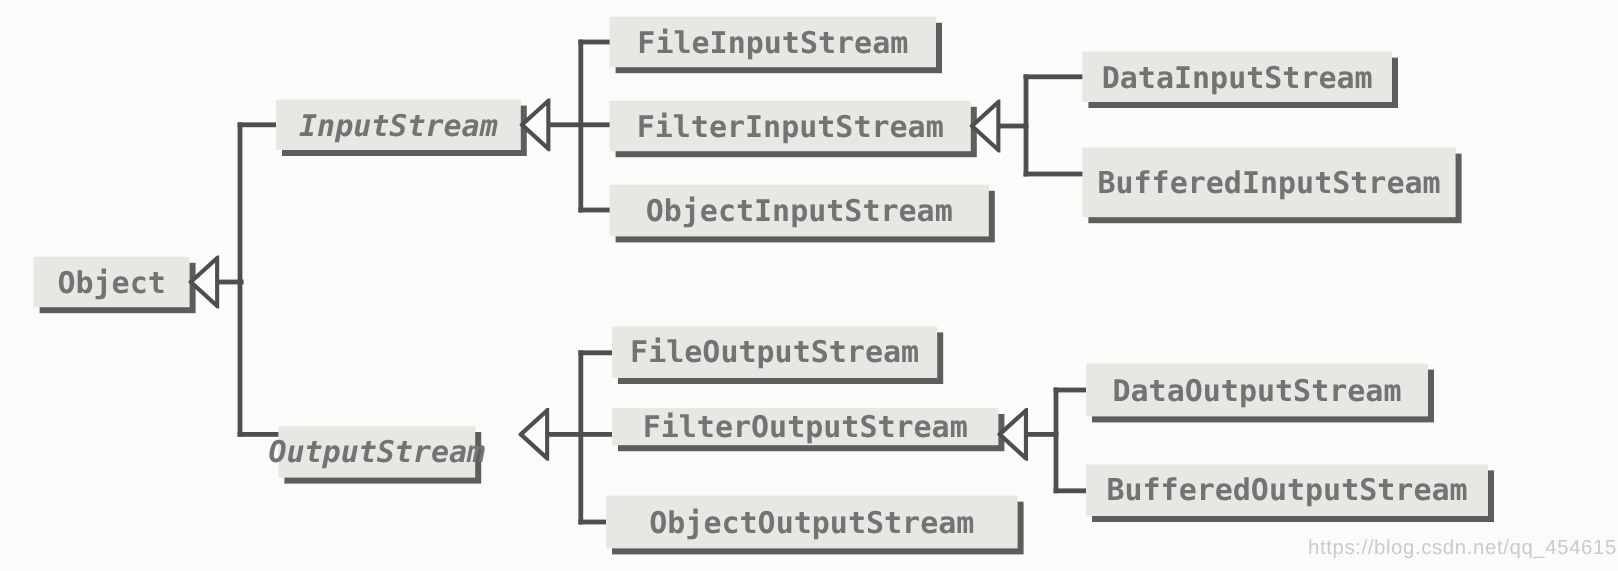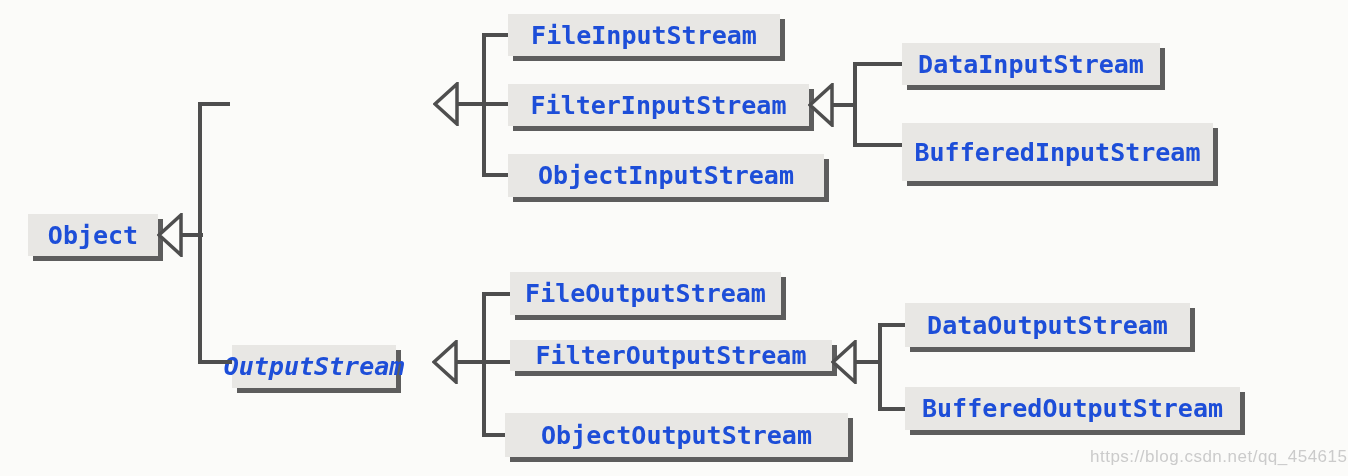--- a/index.html
+++ b/index.html
@@ -9,21 +9,21 @@
     width:1348px;height:476px;
     background:#fbfbf9;
     overflow:hidden;
     font-family:"DejaVu Sans Mono","Liberation Mono",monospace;
   }
   .box{
     position:absolute;
     background:#e8e7e4;
     box-shadow:5px 5px 0 #5d5d5d;
     display:flex;align-items:center;justify-content:center;
-    color:#1d4ed8;
+    color:#737373;
     font-size:25px;
     font-weight:bold;
     letter-spacing:0px;
     white-space:nowrap;
   }
   .box.abstract span{font-style:italic;}
   .line{position:absolute;background:#4e4e4e;}
   .line.h{height:4px;}
   .line.v{width:4px;}
   .tri{position:absolute;}
@@ -38,20 +38,23 @@
 </style>
 </head>
 <body>
 
 <div class="stage">
 
   <div class="box" style="left:28px;top:214px;width:130px;height:42px">
     <span>Object</span>
   </div>
 
+  <div class="box abstract" style="left:230px;top:83px;width:204px;height:42px">
+    <span>InputStream</span>
+  </div>
 
   <div class="box" style="left:508px;top:14px;width:272px;height:42px">
     <span>FileInputStream</span>
   </div>
 
   <div class="box" style="left:508px;top:84px;width:301px;height:42px">
     <span>FilterInputStream</span>
   </div>
 
   <div class="box" style="left:508px;top:154px;width:316px;height:43px">
@@ -59,21 +62,21 @@
   </div>
 
   <div class="box" style="left:902px;top:43px;width:258px;height:42px">
     <span>DataInputStream</span>
   </div>
 
   <div class="box" style="left:902px;top:123px;width:311px;height:58px">
     <span>BufferedInputStream</span>
   </div>
 
-  <div class="box abstract" style="left:232px;top:345px;width:164px;height:43px">
+  <div class="box abstract" style="left:232px;top:355px;width:164px;height:43px">
     <span>OutputStream</span>
   </div>
 
   <div class="box" style="left:510px;top:272px;width:271px;height:43px">
     <span>FileOutputStream</span>
   </div>
 
   <div class="box" style="left:510px;top:340px;width:322px;height:31px">
     <span>FilterOutputStream</span>
   </div>

